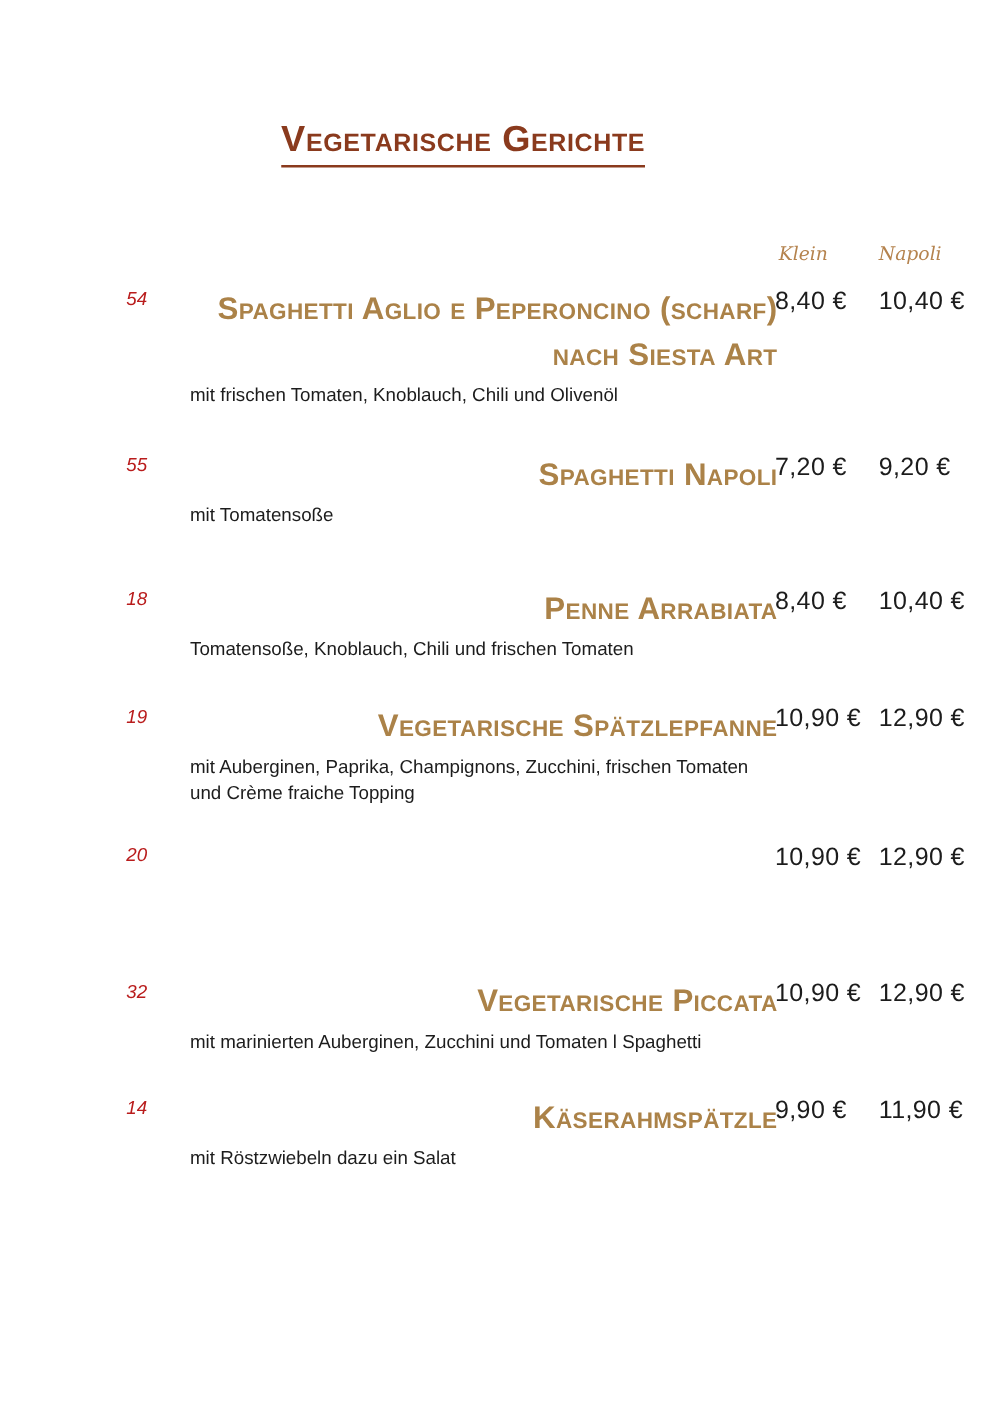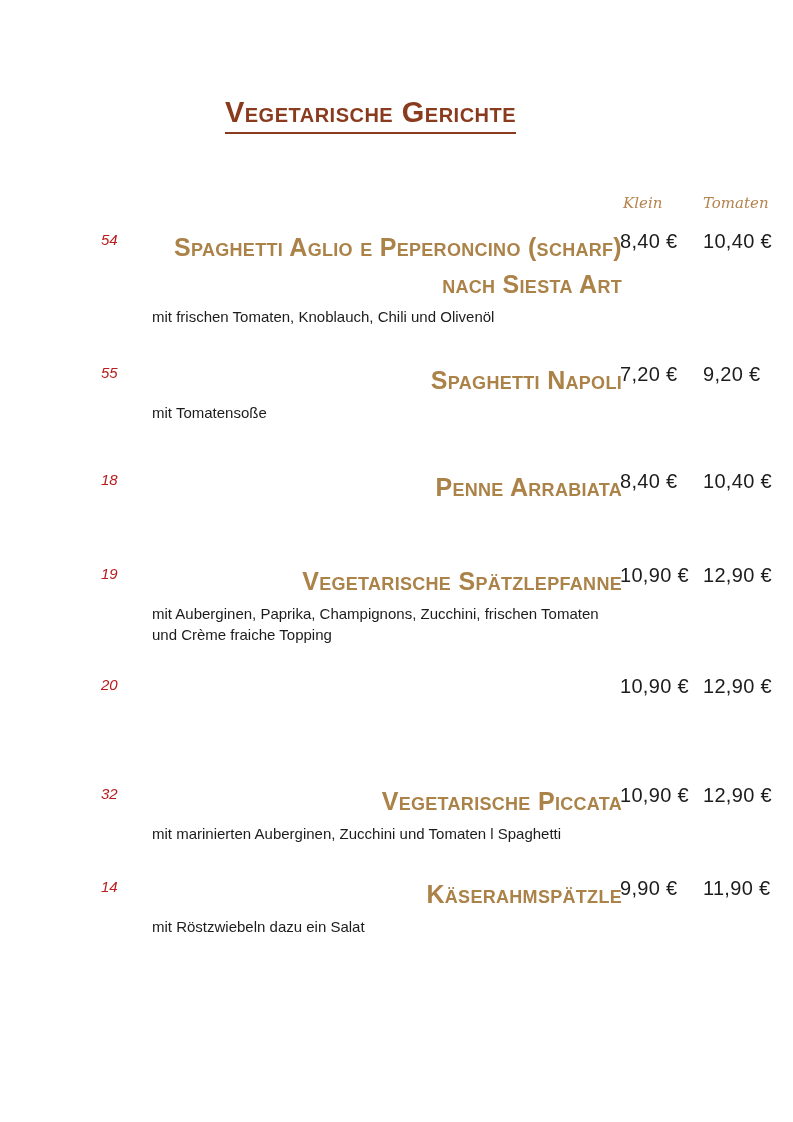--- a/index.html
+++ b/index.html
@@ -93,21 +93,21 @@
 </head>
 <body>
 
 <div class="page">
 
   <div class="title-wrap">
     <span class="title">Vegetarische Gerichte</span>
   </div>
 
   <span class="col-header klein">Klein</span>
-  <span class="col-header normal">Tomaten</span>
+  <span class="col-header normal">Napoli</span>
 
   <div class="item i0">
     <span class="item-number">54</span>
     <div class="item-body">
       <div class="item-name">Spaghetti Aglio e Peperoncino (scharf) nach Siesta Art</div>
       <div class="item-desc">mit frischen Tomaten, Knoblauch, Chili und Olivenöl</div>
     </div>
     <span class="price small">8,40 €</span>
     <span class="price large">10,40 €</span>
   </div>
@@ -119,20 +119,21 @@
       <div class="item-desc">mit Tomatensoße</div>
     </div>
     <span class="price small">7,20 €</span>
     <span class="price large">9,20 €</span>
   </div>
 
   <div class="item i2">
     <span class="item-number">18</span>
     <div class="item-body">
       <div class="item-name">Penne Arrabiata</div>
+      <div class="item-desc">Tomatensoße, Knoblauch, Chili und frischen Tomaten</div>
     </div>
     <span class="price small">8,40 €</span>
     <span class="price large">10,40 €</span>
   </div>
 
   <div class="item i3">
     <span class="item-number">19</span>
     <div class="item-body">
       <div class="item-name">Vegetarische Spätzlepfanne</div>
       <div class="item-desc">mit Auberginen, Paprika, Champignons, Zucchini, frischen Tomaten und Crème fraiche Topping</div>

